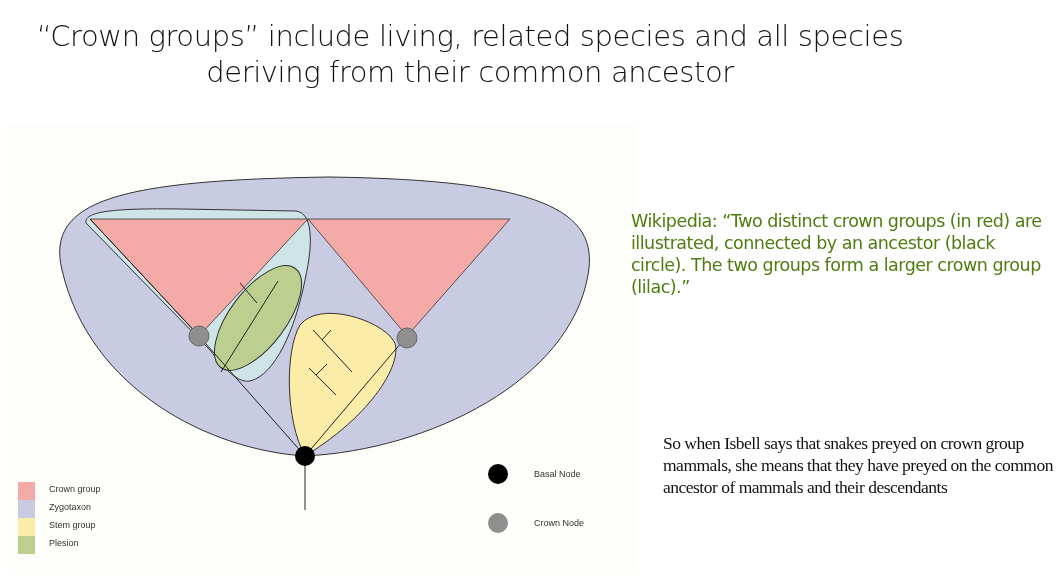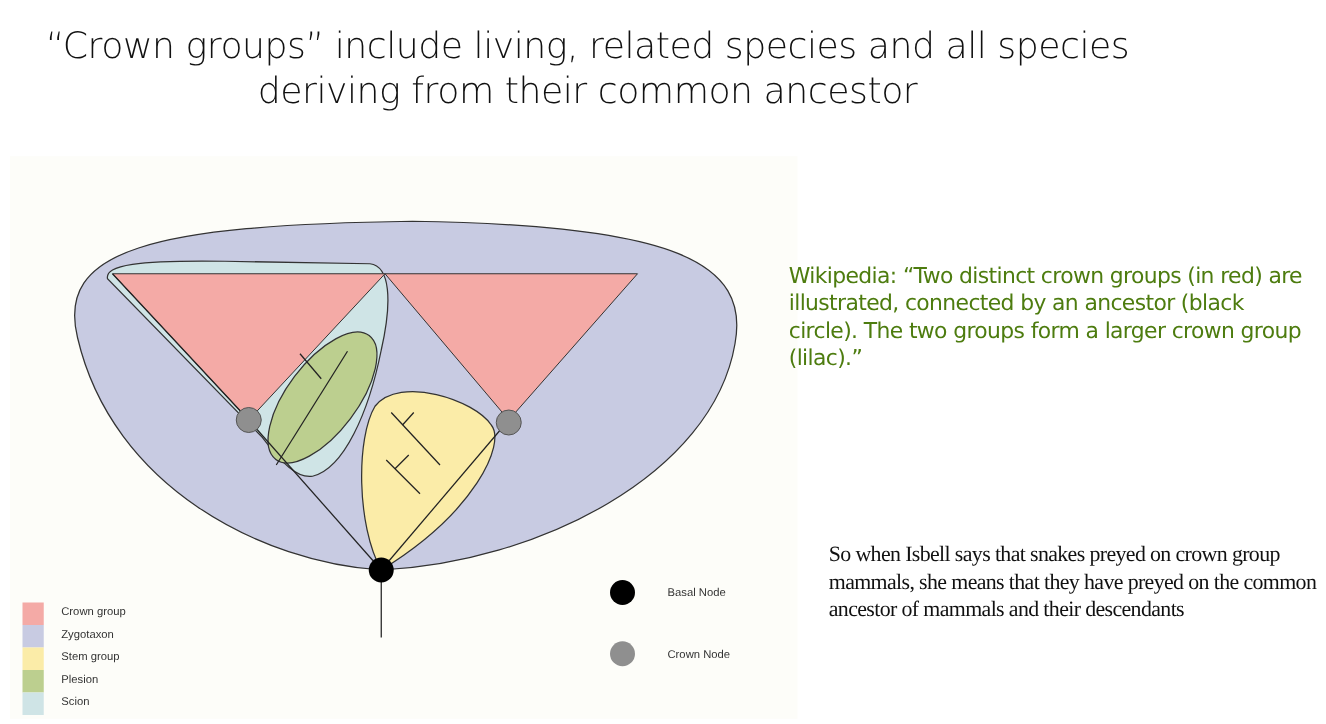--- a/index.html
+++ b/index.html
@@ -65,24 +65,20 @@
     <span class="legend-label">Zygotaxon</span>
   </div>
   <div class="legend-item">
     <div class="swatch" style="background:#fbeca8"></div>
     <span class="legend-label">Stem group</span>
   </div>
   <div class="legend-item">
     <div class="swatch" style="background:#bccf8f"></div>
     <span class="legend-label">Plesion</span>
   </div>
-  <div class="legend-item">
-    <div class="swatch" style="background:#cfe4e6"></div>
-    <span class="legend-label">Scion</span>
-  </div>
 </div>
 
 <div class="node-legend" style="top:464px;">
   <div class="node-dot" style="background:#000"></div>
   <span class="node-label">Basal Node</span>
 </div>
 <div class="node-legend" style="top:513px;">
   <div class="node-dot" style="background:#8f8f8f"></div>
   <span class="node-label">Crown Node</span>
 </div>

